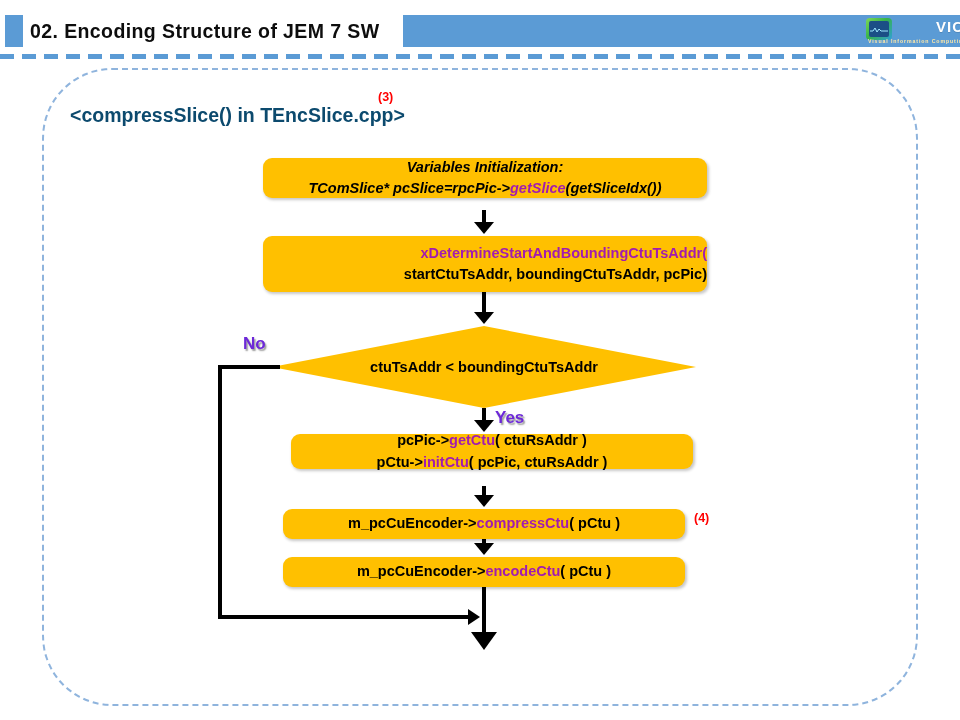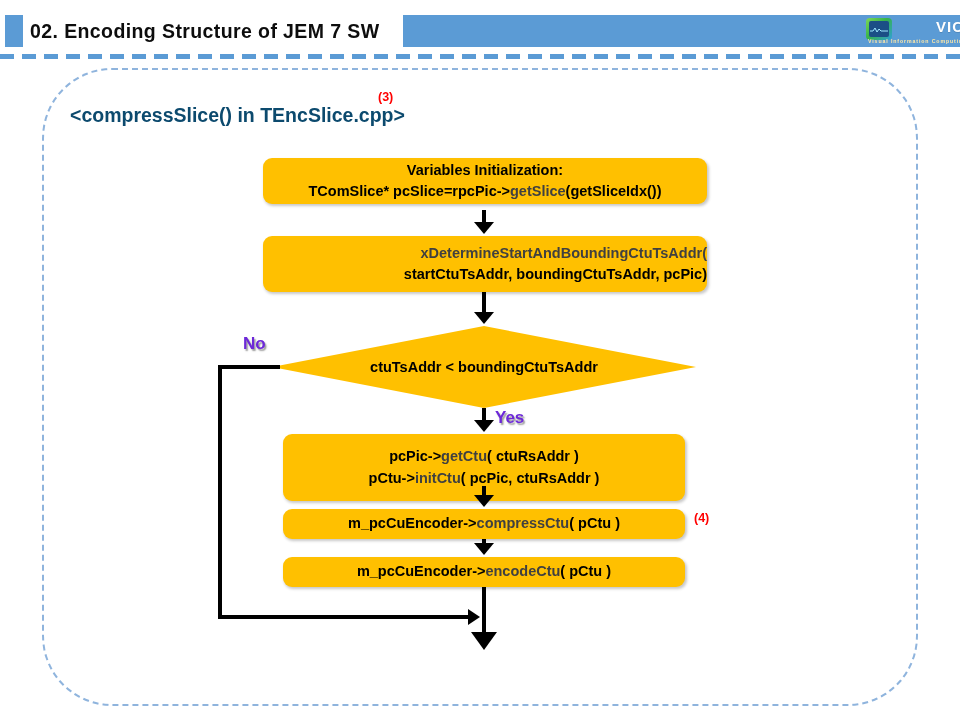--- a/index.html
+++ b/index.html
@@ -167,25 +167,25 @@
     align-items: center;
     justify-content: center;
     text-align: center;
     color: #000000;
     font-weight: bold;
     font-size: 14.5px;
     line-height: 1.45;
     box-shadow: 1.5px 2px 3px rgba(0,0,0,0.22);
   }
   .flow-box .ln { white-space: nowrap; }
-  .fn { color: #404040; }
-
-  #box-init      { left: 263px; top: 158px; width: 444px; height: 46px; }
+  .fn { color: #a21caf; }
+
+  #box-init      { left: 263px; top: 158px; width: 444px; height: 40px; font-style: italic; }
   #box-determine { left: 263px; top: 236px; width: 444px; height: 56px; align-items: flex-end; }
-  #box-getctu    { left: 283px; top: 434px; width: 402px; height: 67px; }
+  #box-getctu    { left: 291px; top: 434px; width: 402px; height: 35px; }
   #box-compress  { left: 283px; top: 509px; width: 402px; height: 30px; }
   #box-encode    { left: 283px; top: 557px; width: 402px; height: 30px; }
 
   
   #diamond-wrap {
     position: absolute;
     left: 272px;
     top: 326px;
     width: 424px;
     height: 82px;

